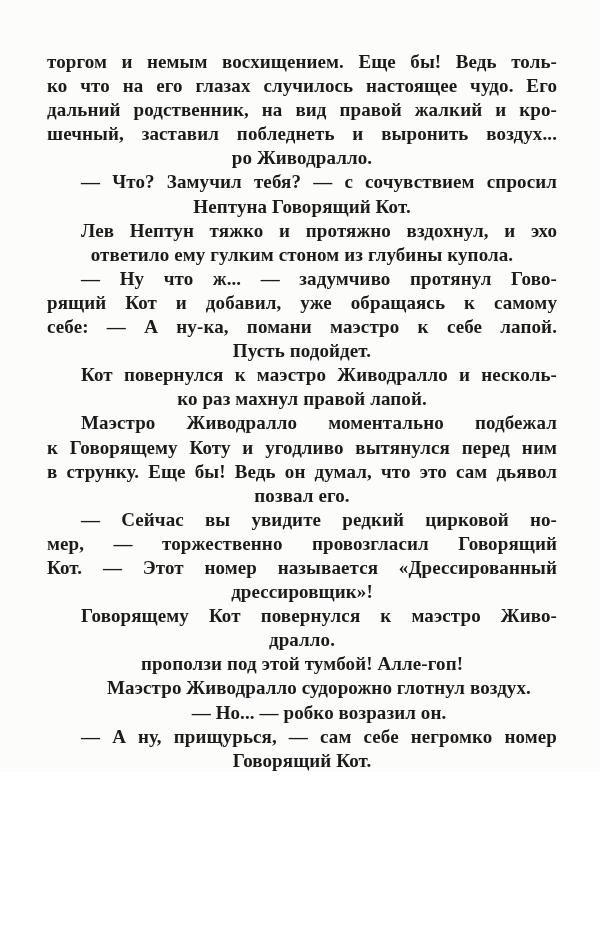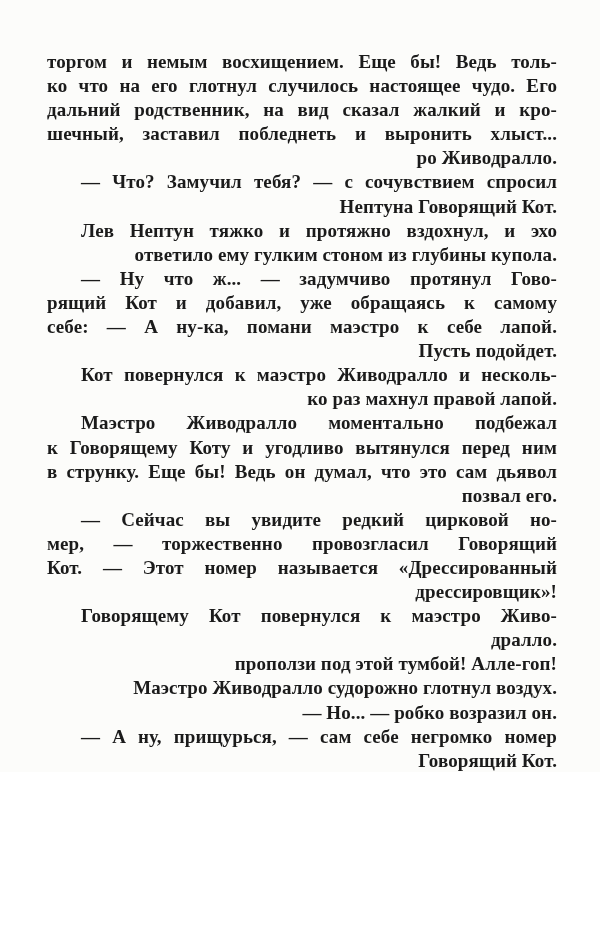--- a/index.html
+++ b/index.html
@@ -20,21 +20,21 @@
     top: 50px;
     width: 510px;
     color: var(--ink, #1b1b1b);
     font-size: 19px;
     font-weight: 700;
     line-height: 24.1px;
     letter-spacing: 0.1px;
   }
   .text-line {
     white-space: nowrap;
-    text-align: right;
+    text-align: center;
   }
   .text-line.justify {
     white-space: normal;
     text-align: justify;
     text-align-last: justify;
     word-spacing: 0.05em;
   }
   .text-line.indent {
     padding-left: 34px;
   }
@@ -52,23 +52,23 @@
     letter-spacing: 0.5px;
     margin-top: 42px;
   }
 </style>
 </head>
 <body>
 
 <div class="page" style="--paper: #fcfcfa; --ink: #1b1b1b;">
   <div class="text-block" id="text-block">
       <div class="text-line justify">торгом и немым восхищением. Еще бы! Ведь толь-</div>
-      <div class="text-line justify">ко что на его глотнул случилось настоящее чудо. Его</div>
-      <div class="text-line justify">дальний родственник, на вид сказал жалкий и кро-</div>
-      <div class="text-line justify">шечный, заставил побледнеть и выронить хлыст...</div>
+      <div class="text-line justify">ко что на его глазах случилось настоящее чудо. Его</div>
+      <div class="text-line justify">дальний родственник, на вид правой жалкий и кро-</div>
+      <div class="text-line justify">шечный, заставил побледнеть и выронить воздух...</div>
       <div class="text-line">ро Живодралло.</div>
       <div class="text-line justify indent">— Что? Замучил тебя? — с сочувствием спросил</div>
       <div class="text-line">Нептуна Говорящий Кот.</div>
       <div class="text-line justify indent">Лев Нептун тяжко и протяжно вздохнул, и эхо</div>
       <div class="text-line">ответило ему гулким стоном из глубины купола.</div>
       <div class="text-line justify indent">— Ну что ж... — задумчиво протянул Гово-</div>
       <div class="text-line justify">рящий Кот и добавил, уже обращаясь к самому</div>
       <div class="text-line justify">себе: — А ну-ка, помани маэстро к себе лапой.</div>
       <div class="text-line">Пусть подойдет.</div>
       <div class="text-line justify indent">Кот повернулся к маэстро Живодралло и несколь-</div>

